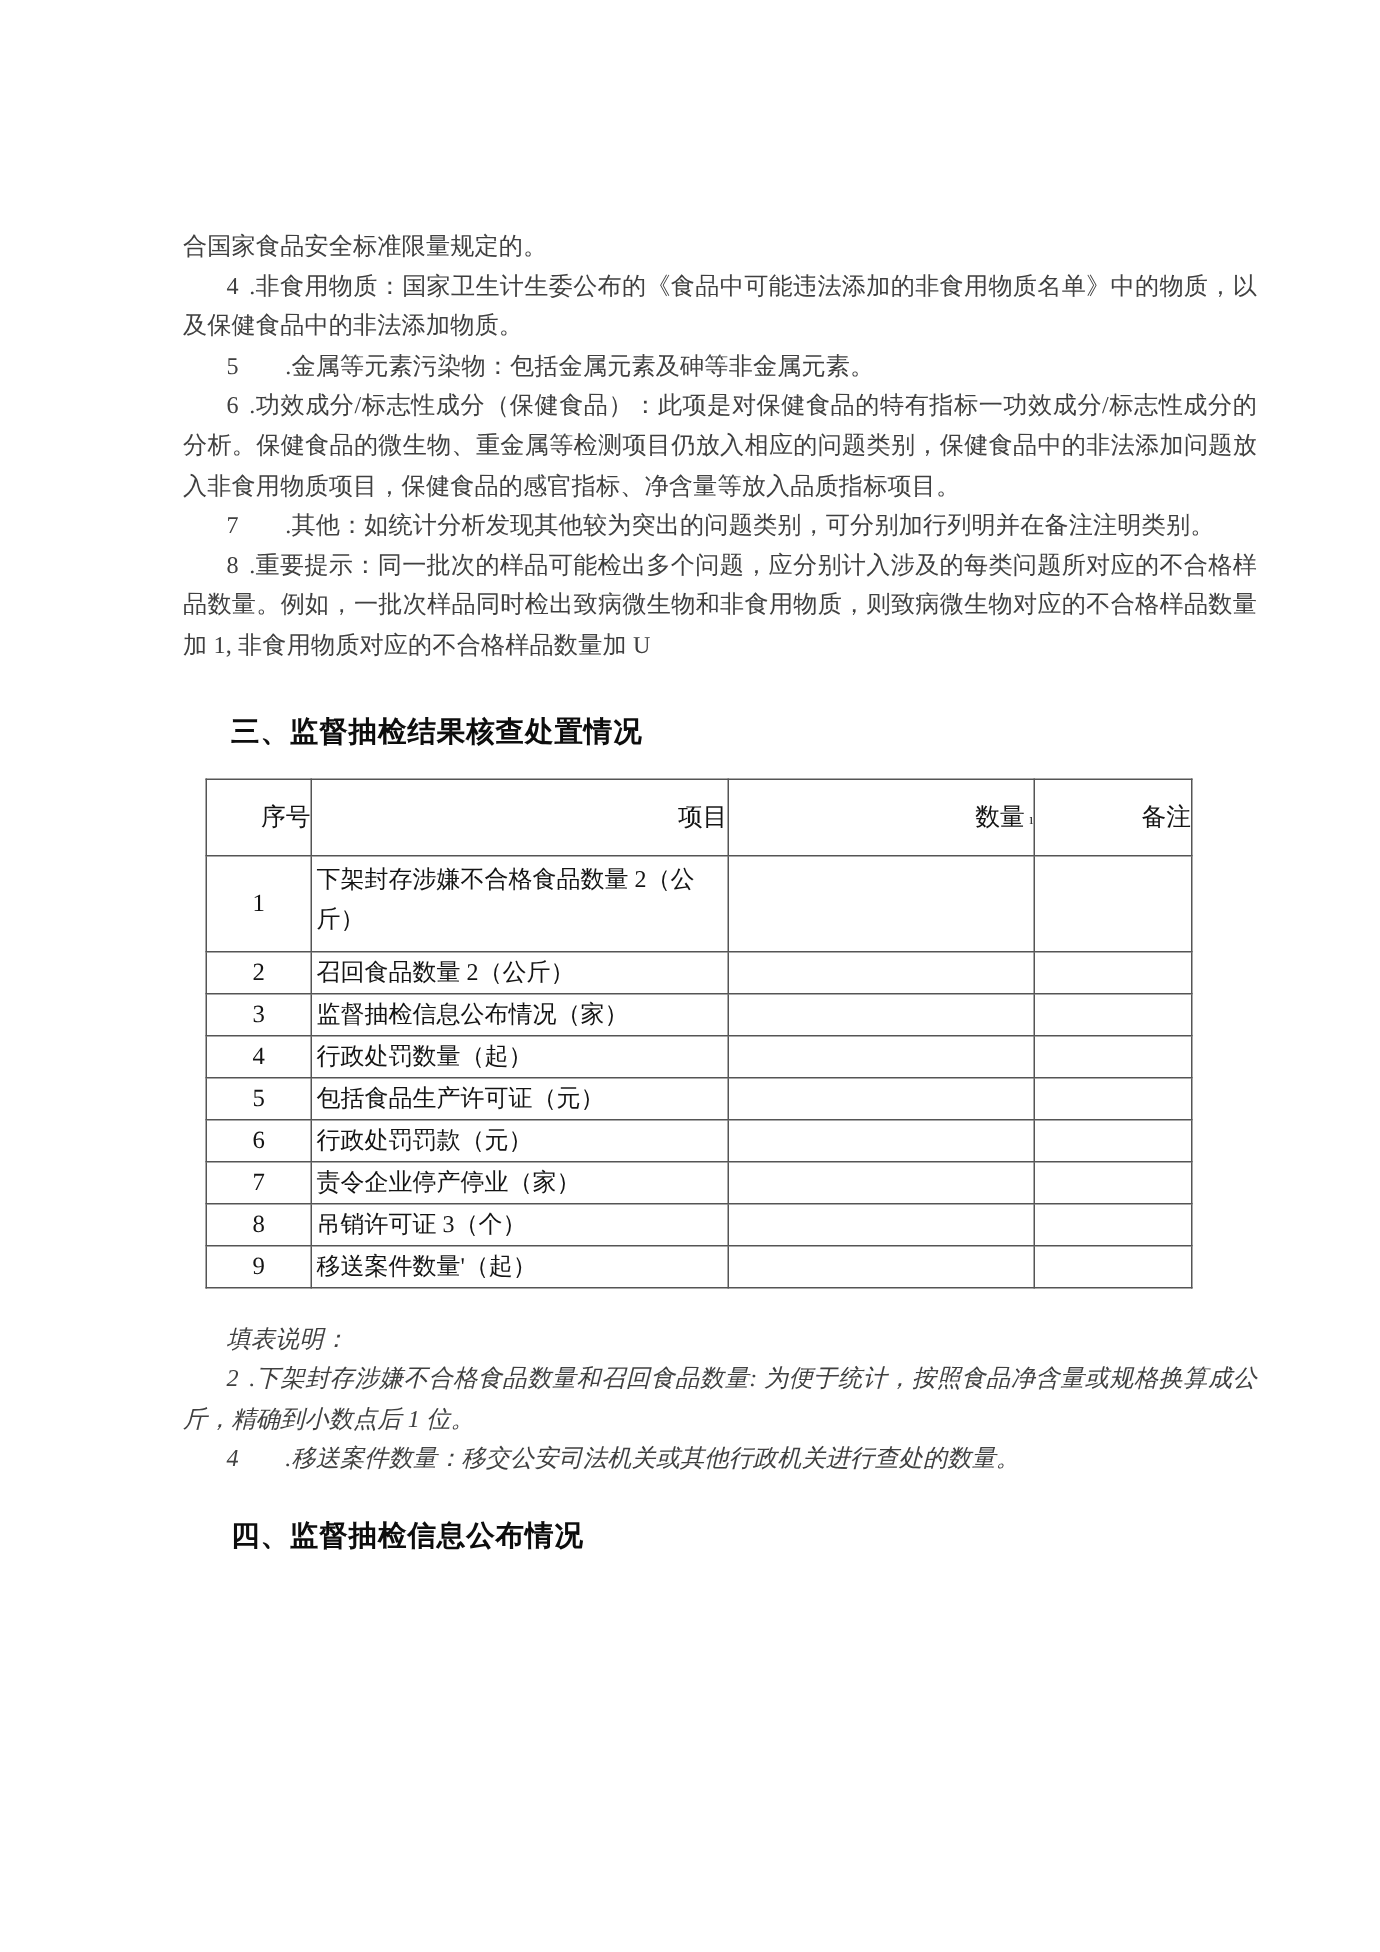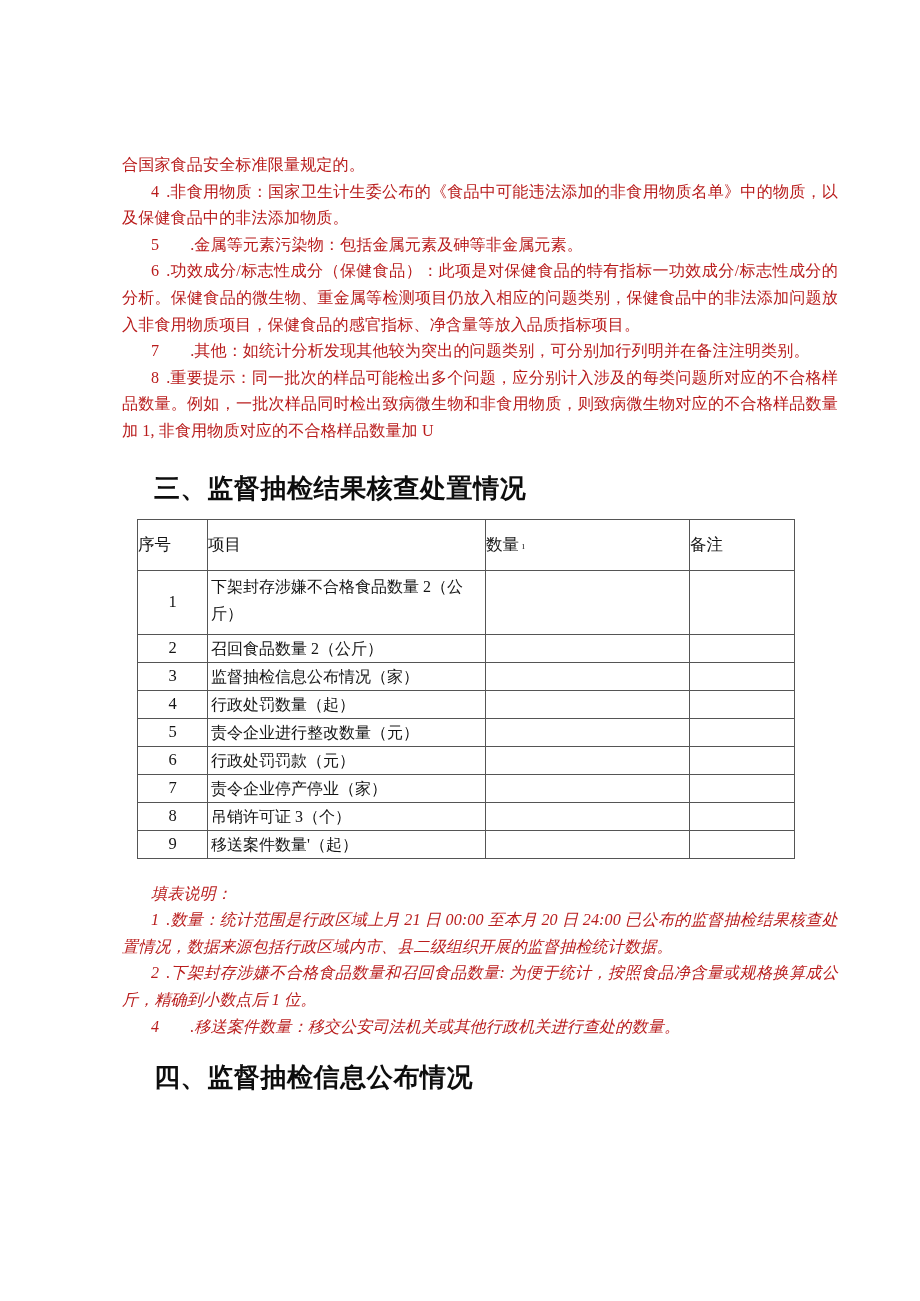--- a/index.html
+++ b/index.html
@@ -31,33 +31,33 @@
   }
 
   
   .para {
     font-size: 16.1px;
     line-height: 26.6px;
     text-align: justify;
     text-justify: inter-ideograph;
     margin: 0;
     letter-spacing: 0.1px;
-    color: #b91c1c;
+    color: #404040;
   }
   .num {
     display: inline-block;
     padding-left: 29px;
   }
   .gap-sm { display:inline-block; width: 7px; }
   .gap-lg { display:inline-block; width: 31px; }
 
   
   .heading {
     font-family: "DejaVu Sans", "Liberation Sans", sans-serif;
-    font-size: 26px;
+    font-size: 19px;
     font-weight: 700;
     line-height: 30px;
     color: #0d0d0d;
     letter-spacing: 0.6px;
     margin: 0;
     padding-left: 32px;
   }
   .h-sec3 { margin-top: 28px; margin-bottom: 16px; }
   .h-sec4 { margin-top: 22px; }
 
@@ -80,21 +80,21 @@
   table.report th, table.report td {
     border: 1.1px solid #555;
     font-size: 16px;
     color: #141414;
     padding: 0;
     vertical-align: middle;
     background: #fff;
   }
   table.report thead th {
     height: 50px;
-    text-align: left;
+    text-align: right;
     font-weight: 400;
     font-size: 16.5px;
   }
   .th-qty-mark {
     font-size: 10px;
     vertical-align: 1px;
     padding-left: 3px;
     color: #333;
   }
   table.report td.seq {
@@ -176,21 +176,21 @@
             <td class="note"></td>
           </tr>
           <tr>
             <td class="seq">4</td>
             <td class="item">行政处罚数量（起）</td>
             <td class="qty"></td>
             <td class="note"></td>
           </tr>
           <tr>
             <td class="seq">5</td>
-            <td class="item">责令企业进行整改数量（元）</td>
+            <td class="item">包括食品生产许可证（元）</td>
             <td class="qty"></td>
             <td class="note"></td>
           </tr>
           <tr>
             <td class="seq">6</td>
             <td class="item">行政处罚罚款（元）</td>
             <td class="qty"></td>
             <td class="note"></td>
           </tr>
           <tr>
@@ -211,21 +211,20 @@
             <td class="qty"></td>
             <td class="note"></td>
           </tr>
         </tbody>
       </table>
     </div>
 
     <div class="notes">
       <p class="para"><span class="note-title">填表说明：</span></p>
 
-      <p class="para"><span class="num">1</span><span class="gap-sm"></span><span>.</span><span>数量：统计范围是行政区域上月 21 日 00:00 至本月 20 日 24:00 已公布的监督抽检结果核查处置情况，数据来源包括行政区域内市、县二级组织开展的监督抽检统计数据。</span></p>
 
       <p class="para"><span class="num">2</span><span class="gap-sm"></span><span>.</span><span>下架封存涉嫌不合格食品数量和召回食品数量: 为便于统计，按照食品净含量或规格换算成公斤，精确到小数点后 1 位。</span></p>
 
 
       <p class="para"><span class="num">4</span><span class="gap-lg"></span><span>.</span><span>移送案件数量：移交公安司法机关或其他行政机关进行查处的数量。</span></p>
     </div>
 
     <h2 class="heading h-sec4">四、监督抽检信息公布情况</h2>
 
   </div>

